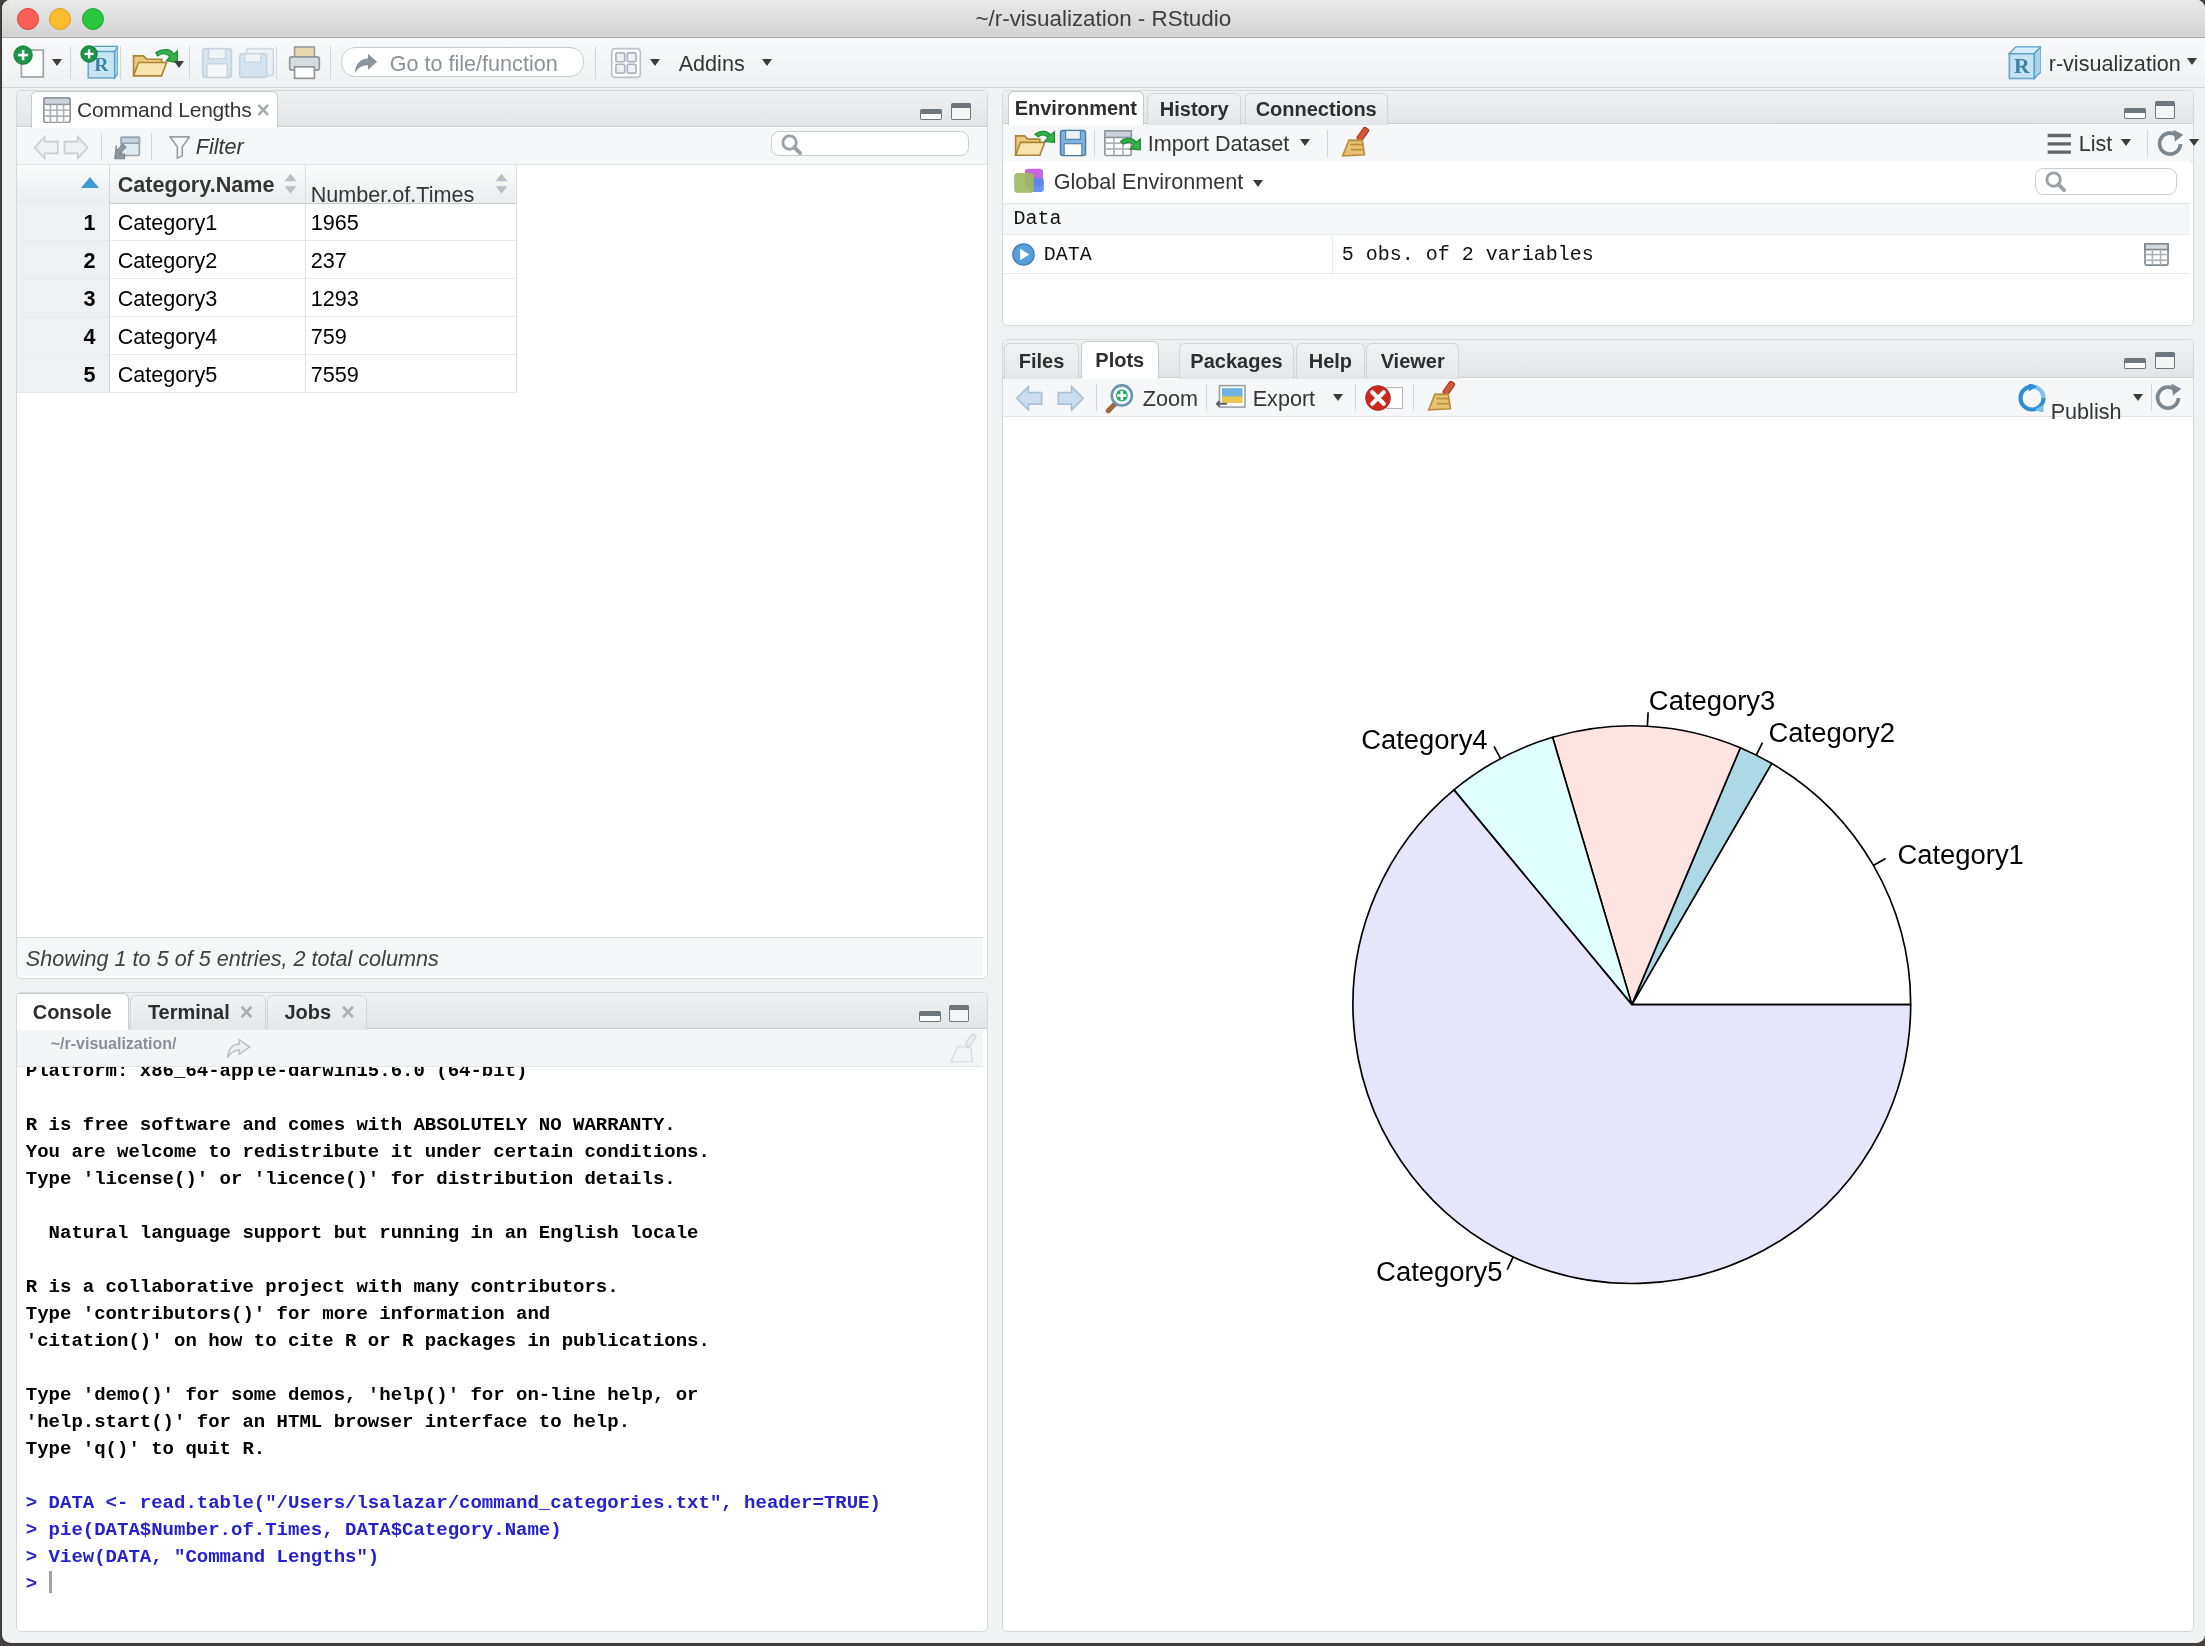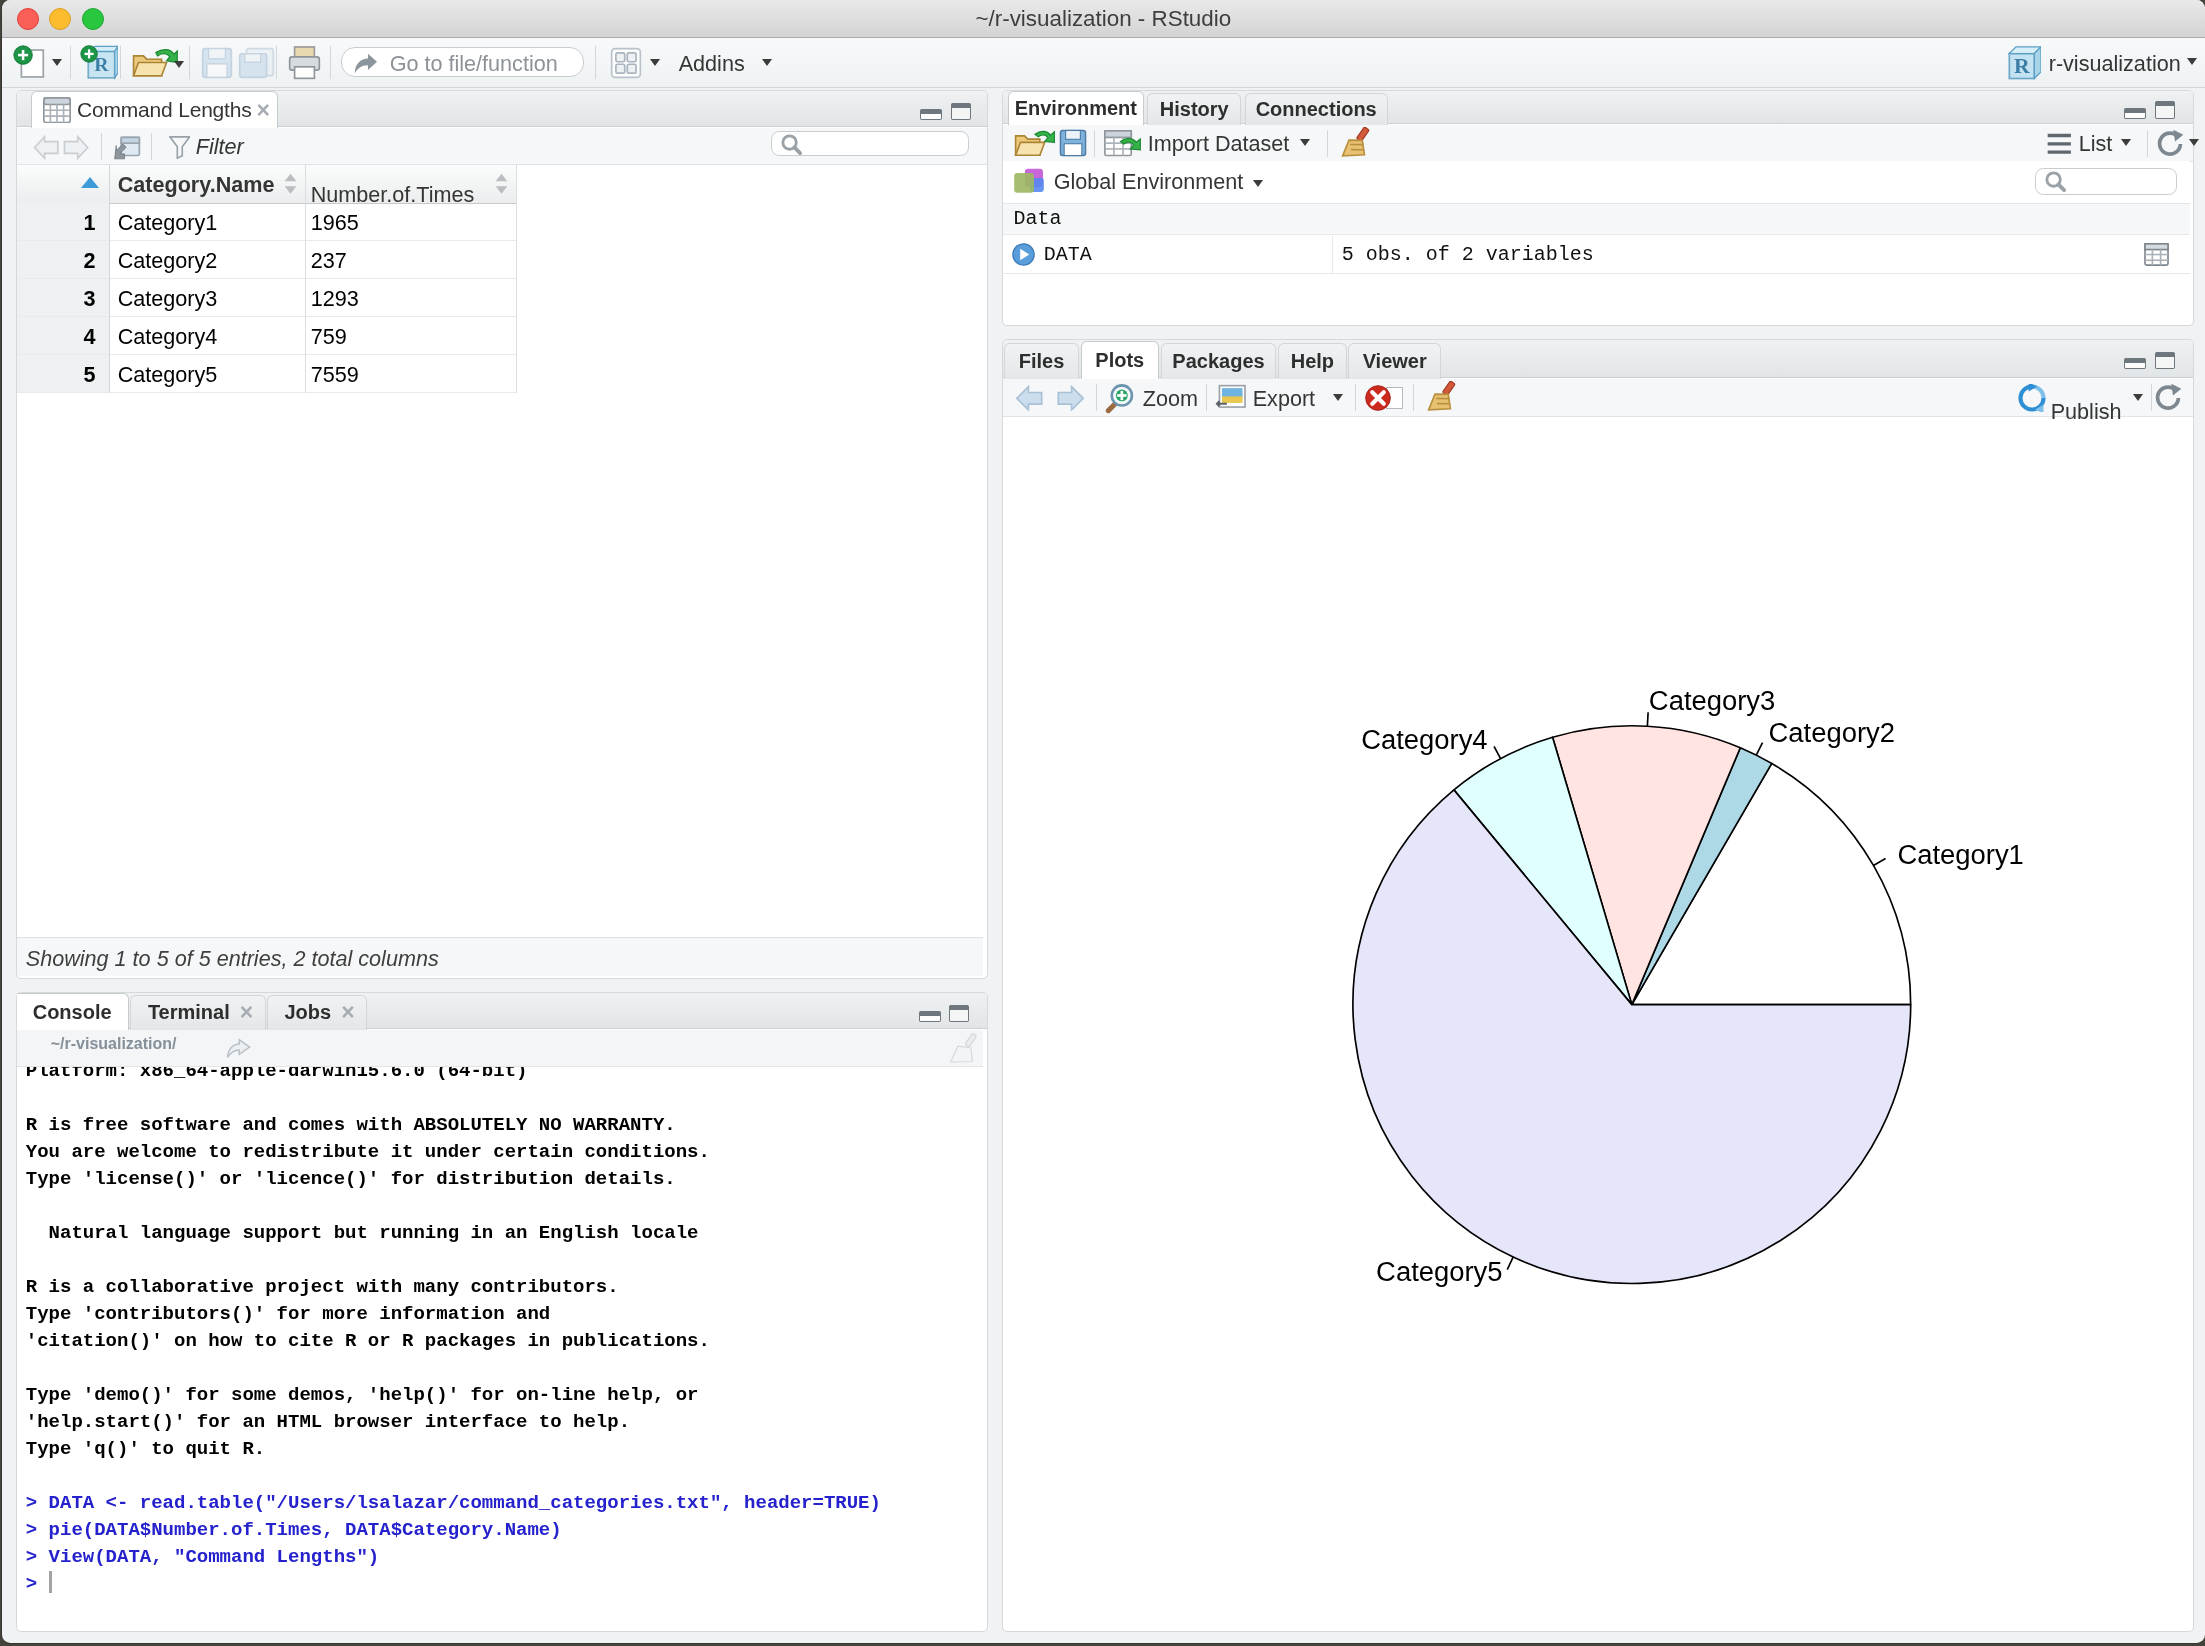--- a/index.html
+++ b/index.html
@@ -366,21 +366,21 @@
   </div>
   <div id="panel-plots" class="panel" style="left:1000px;top:339px;width:1190px;height:1291px;">
     <div class="tabbar" style="height:37px;">
       <div class="tabs" style="left:1.7px;top:0;">
         <div class="tab inactive" style="height:37px;padding:0 13.3px;margin-top:2.5px;">
           <span class="tabtxt">Files</span>
         </div>
         <div class="tab active" style="height:38px;padding:0 13.3px;margin-left:2.5px;margin-top:0.8px;">
           <span class="tabtxt">Plots</span>
         </div>
-        <div class="tab inactive" style="height:37px;padding:0 10.8px;margin-left:2px;margin-top:2.5px;">
+        <div class="tab inactive" style="height:37px;padding:0 10.8px;margin-left:20px;margin-top:2.5px;">
           <span class="tabtxt">Packages</span>
         </div>
         <div class="tab inactive" style="height:37px;padding:0 11.6px;margin-left:1.7px;margin-top:2.5px;">
           <span class="tabtxt">Help</span>
         </div>
         <div class="tab inactive" style="height:37px;padding:0 13.3px;margin-left:1.7px;margin-top:2.5px;">
           <span class="tabtxt">Viewer</span>
         </div>
       </div>
       <div class="minmax-min" style="left:1121px;top:18.3px;"></div>

